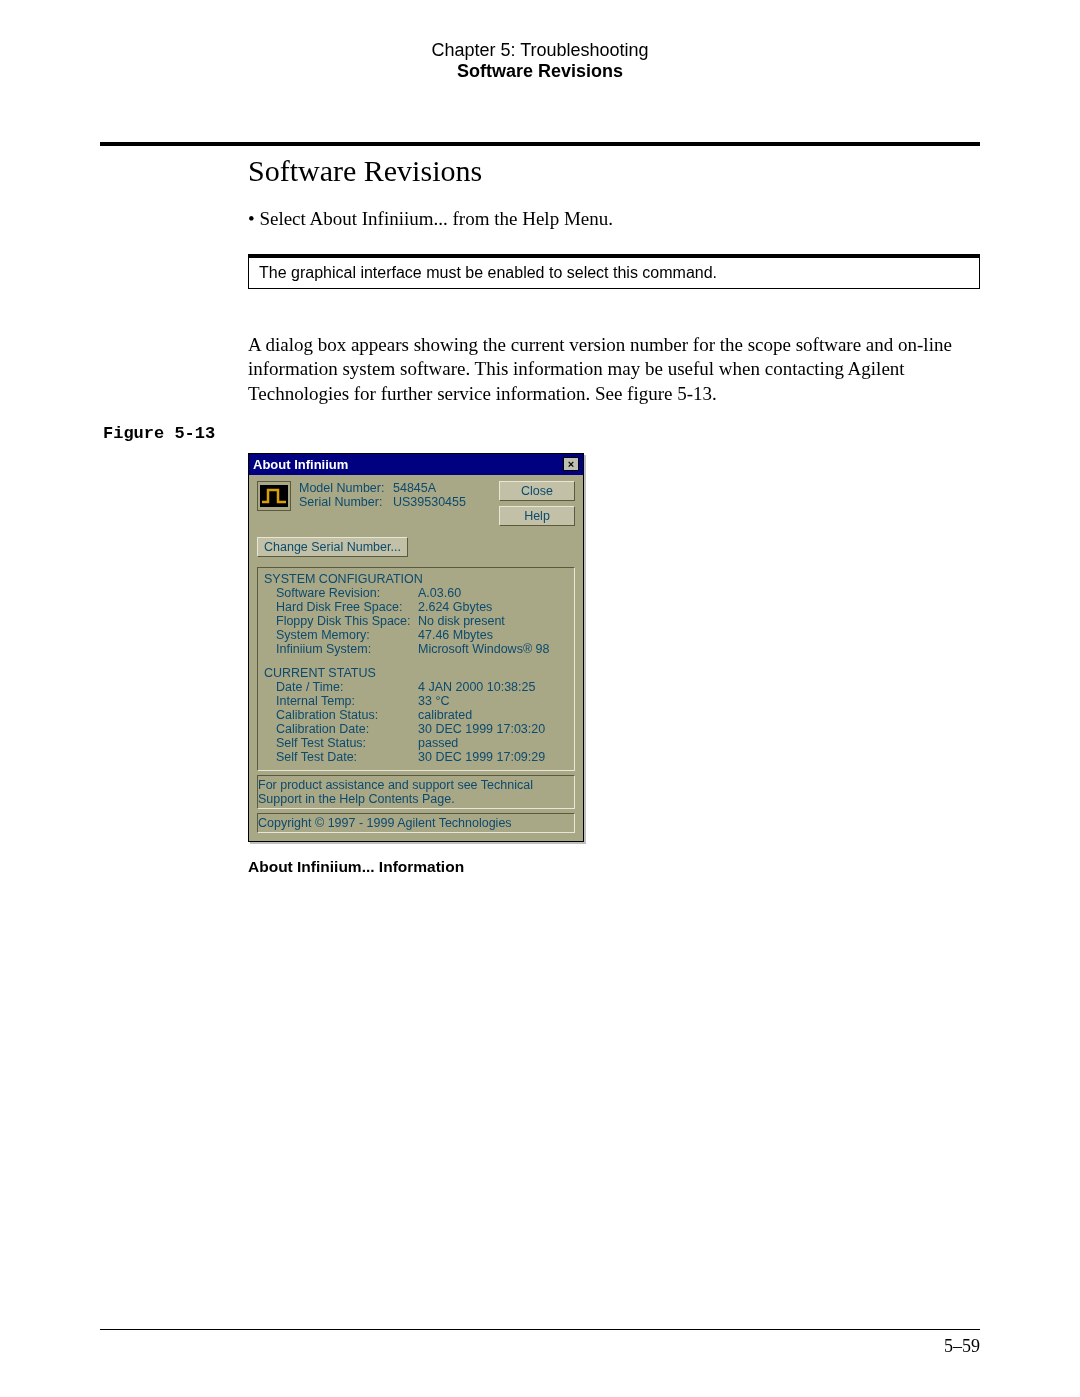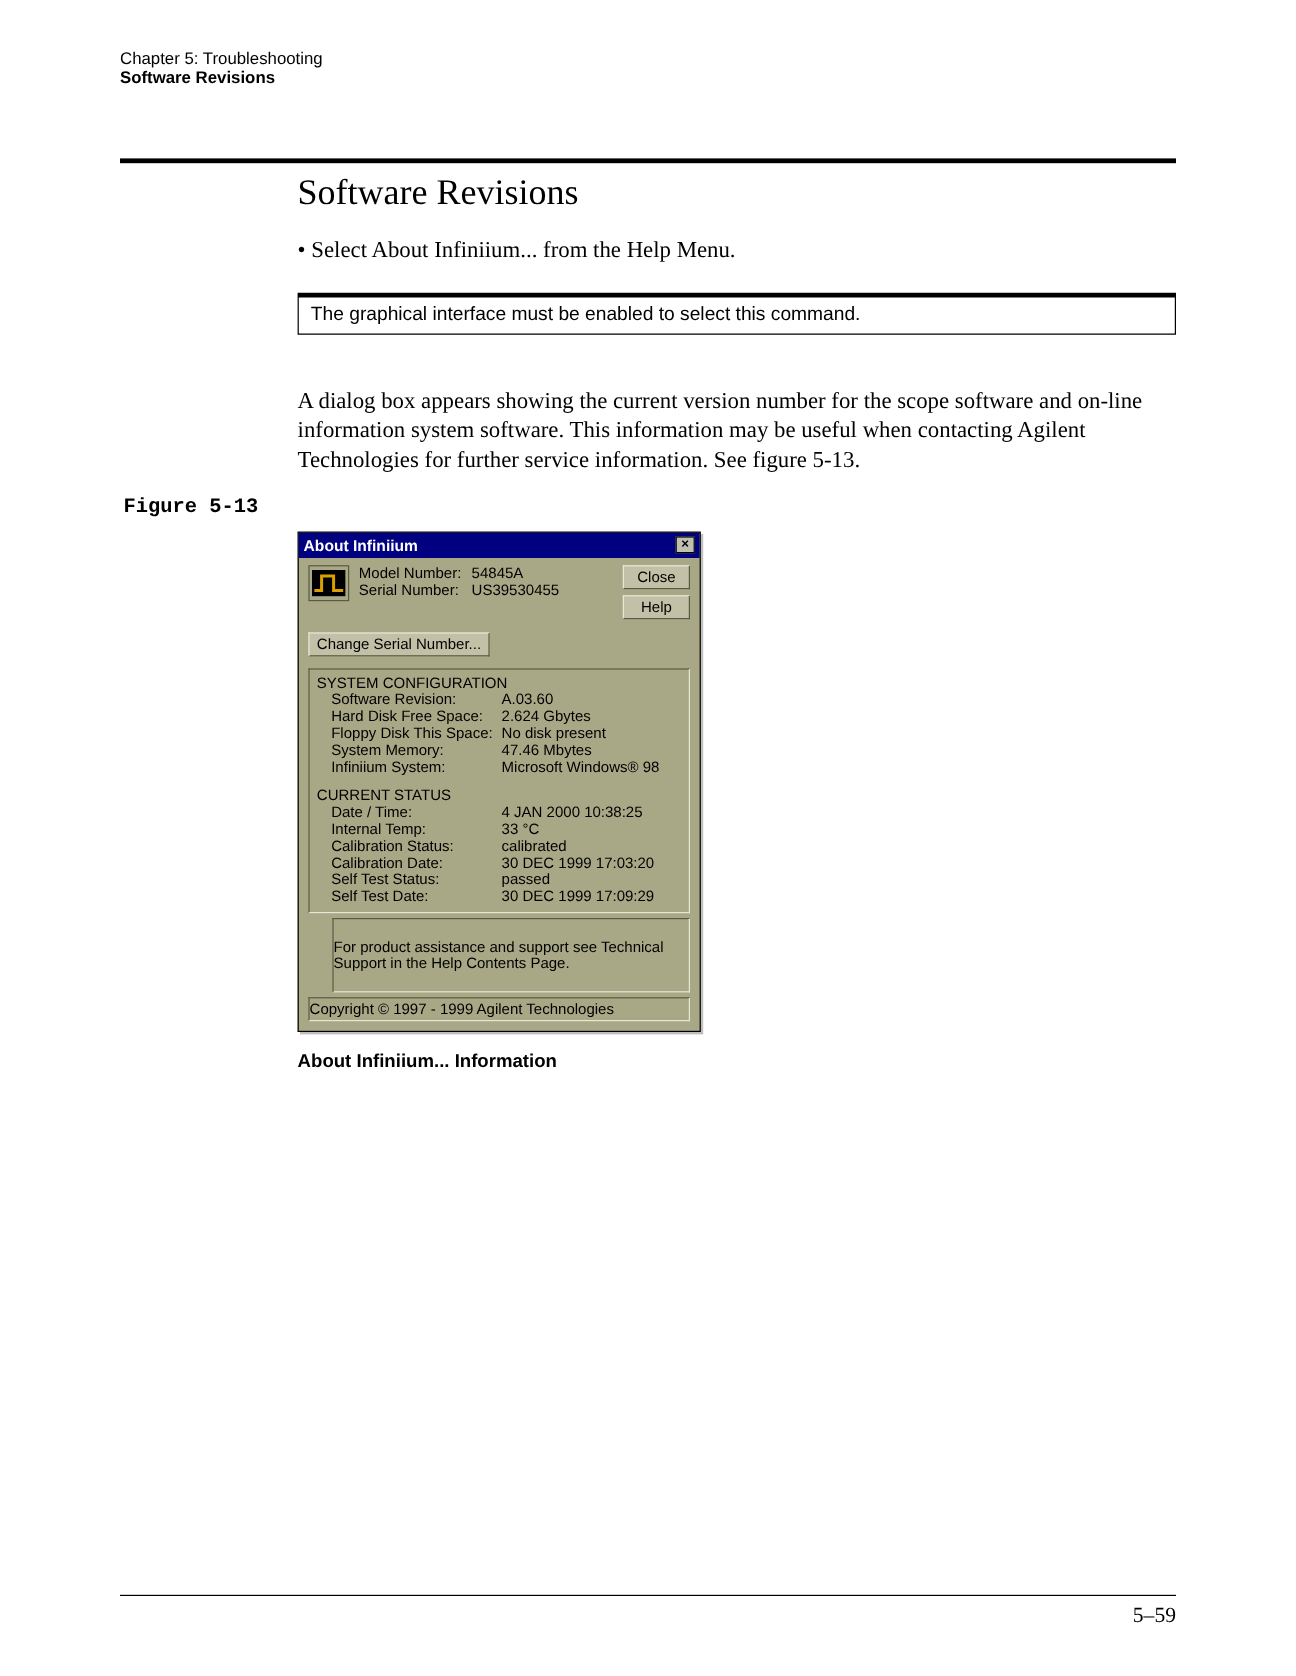--- a/index.html
+++ b/index.html
@@ -7,23 +7,23 @@
       width: 1080px;
       height: 1397px;
       background: #fff;
       font-family: 'Times New Roman', serif;
       position: relative;
     }
     .page {
       padding: 40px 100px 40px 100px;
     }
     .header {
-      text-align: left;
-      font-family: Arial, sans-serif;
-      font-size: 14px;
+      text-align: center;
+      font-family: Arial, sans-serif;
+      font-size: 18px;
       margin-bottom: 60px;
     }
     .header-line1 { }
     .header-line2 { font-weight: bold; }
     .rule-top {
       border-top: 4px solid #000;
       margin-left: 0px;
       margin-right: 0px;
       margin-bottom: 0px;
     }
@@ -98,21 +98,21 @@
       border: 1px solid #000;
       color: #000;
       font-family: Arial, sans-serif;
       font-size: 11px;
       line-height: 12px;
       text-align: center;
       font-weight: bold;
     }
     .dlg-body {
       padding: 6px 8px 8px 8px;
-      color: #000000;
+      color: #0c4a6e;
     }
     .top-row {
       display: flex;
       justify-content: space-between;
       align-items: flex-start;
     }
     .icon-box {
       width: 34px; height: 30px;
       border: 1px solid #5a5a40;
       background: #a9a886;
@@ -123,21 +123,21 @@
       padding: 2px;
     }
     .pulse-svg { width: 28px; height: 22px; }
     .model-serial {
       font-size: 12.5px;
       flex: 1;
     }
     .model-serial .lbl { display: inline-block; width: 94px; }
     .btn {
       display: block;
-      width: 56px;
+      width: 76px;
       padding: 2px 0;
       text-align: center;
       background: #c2c1a7;
       border-top: 1.5px solid #e8e7d6;
       border-left: 1.5px solid #e8e7d6;
       border-right: 1.5px solid #5a5a40;
       border-bottom: 1.5px solid #5a5a40;
       font-size: 12.5px;
       margin-bottom: 5px;
     }
@@ -159,21 +159,21 @@
       border-right: 1.5px solid #e8e7d6;
       border-bottom: 1.5px solid #e8e7d6;
       padding: 4px 6px 6px 6px;
       margin-top: 4px;
       font-size: 12.5px;
     }
     .section-heading { font-size: 12.5px; }
     .kv-row { display: flex; }
     .kv-row .k { width: 154px; padding-left: 12px; }
     .kv-row .v { flex: 1; }
-    .support-text { padding: 16px 0; margin-left: 20px; }
+    .support-text { padding: 2px 0; }
     .copyright { padding: 2px 0; }
     .footer {
       position: absolute;
       bottom: 40px;
       left: 100px;
       right: 100px;
       border-top: 1px solid #000;
       padding-top: 6px;
       text-align: right;
       font-family: 'Century Schoolbook', 'Times New Roman', serif;

